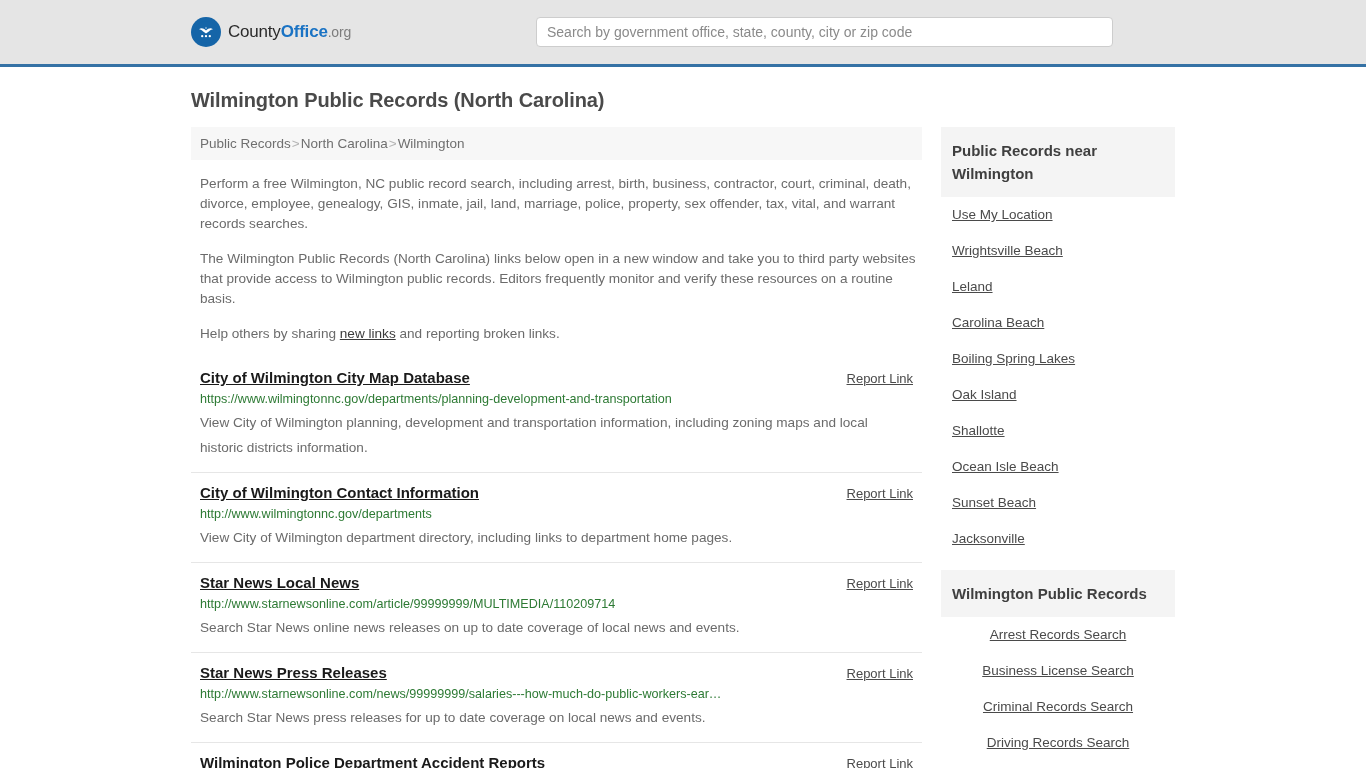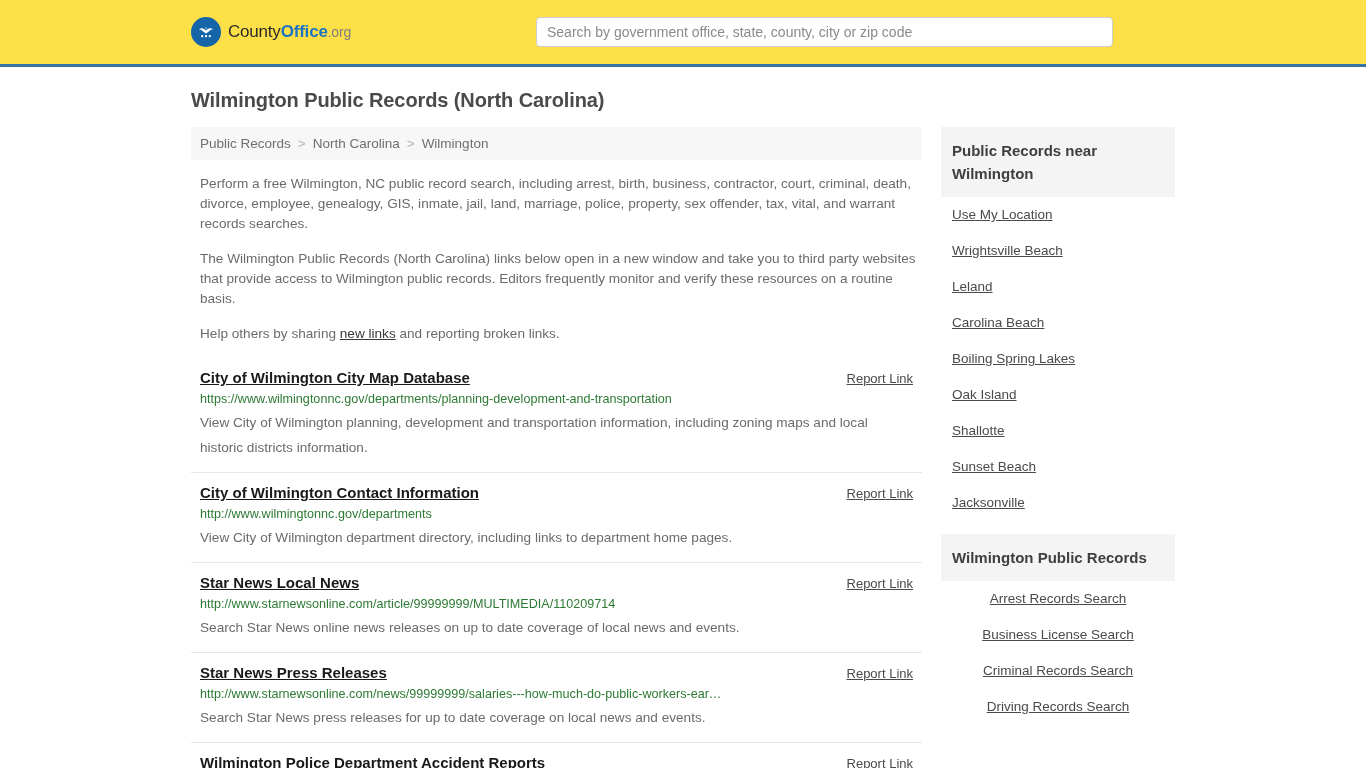--- a/index.html
+++ b/index.html
@@ -7,21 +7,21 @@
     margin: 0; padding: 0;
     width: 1366px; height: 768px;
     background: #ffffff;
     font-family: "Liberation Sans", sans-serif;
     overflow: hidden;
   }
 
   
   .site-header {
     height: 67px;
-    background: #fde047;
+    background: #e5e5e5;
     border-bottom: 3px solid #3572a5;
     display: flex;
     align-items: center;
     position: relative;
   }
   .brand {
     display: flex;
     align-items: center;
     margin-left: 191px;
     gap: 7px;
@@ -88,21 +88,21 @@
   .col-main { width: 731px; flex: 0 0 731px; }
   .col-side { width: 234px; flex: 0 0 234px; }
 
   
   .breadcrumb {
     background: #f7f7f7;
     padding: 9px 9px;
     font-size: 13.5px;
     color: #6f6f6f;
     display: flex;
-    gap: 7px;
+    gap: 1px;
     align-items: center;
   }
   .breadcrumb a {
     color: #6f6f6f;
     text-decoration: none;
   }
   .breadcrumb .sep { color: #b3b3b3; }
 
   
   .intro {
@@ -295,20 +295,23 @@
           <li>
               <a href="#">Boiling Spring Lakes</a>
             </li>
           <li>
               <a href="#">Oak Island</a>
             </li>
           <li>
               <a href="#">Shallotte</a>
             </li>
           <li>
+              <a href="#">Ocean Isle Beach</a>
+            </li>
+          <li>
               <a href="#">Sunset Beach</a>
             </li>
           <li>
               <a href="#">Jacksonville</a>
             </li>
         </ul>
       </div>
 
       <div class="side-box">
         <div class="side-head">Wilmington Public Records</div>

